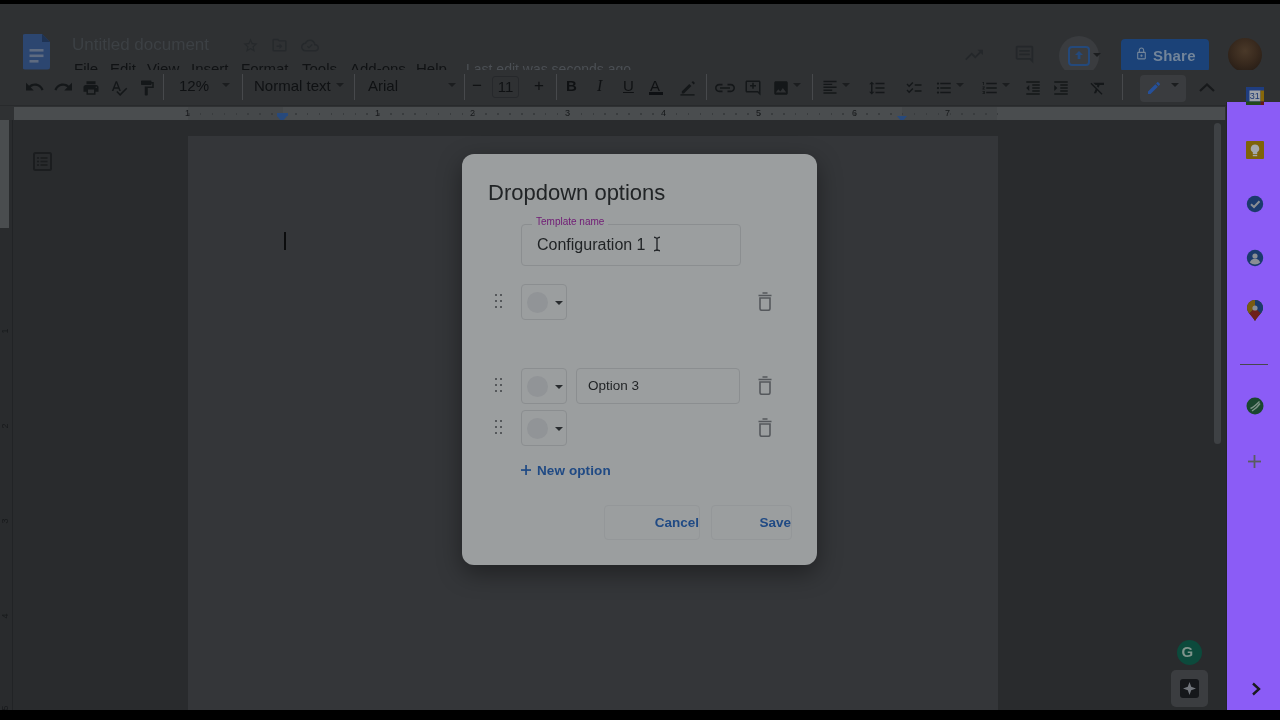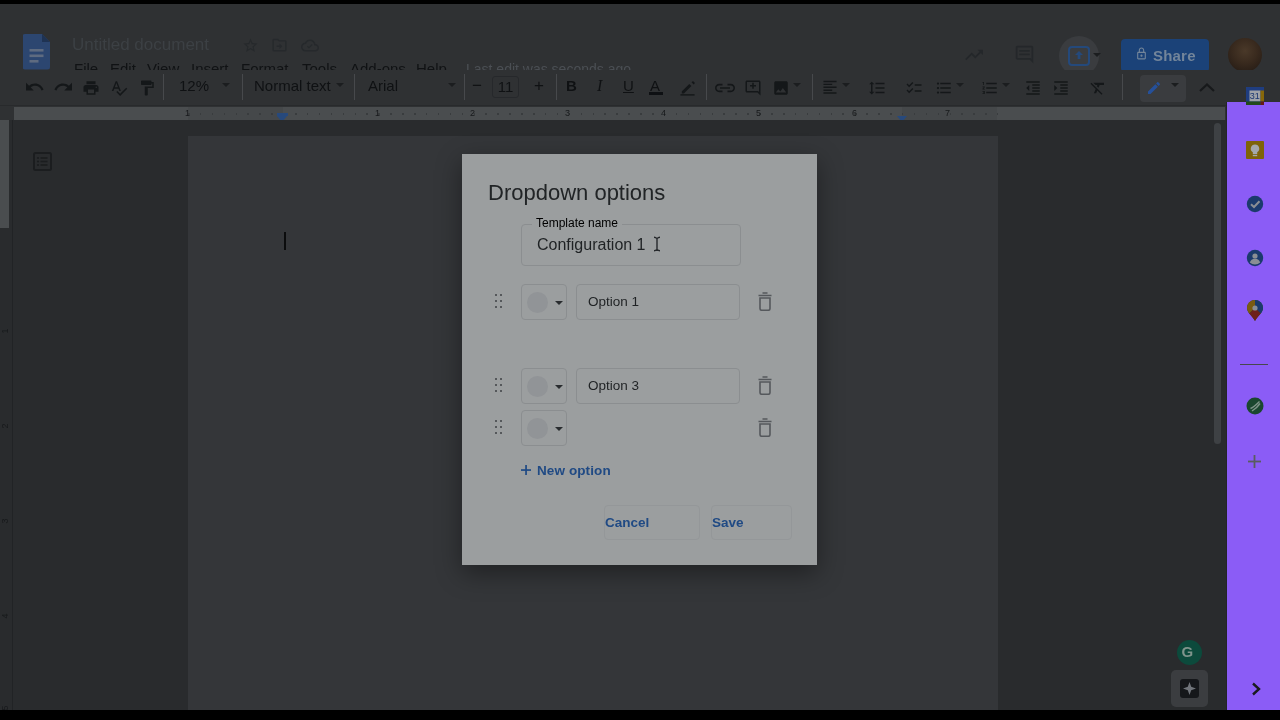--- a/index.html
+++ b/index.html
@@ -18,21 +18,21 @@
   .tbtxt { position:absolute; color:#0f1113; font-size:15px; }
   .num { position:absolute; top:1px; color:#17191b; font-size:9px; }
   .vnum { position:absolute; color:#17191b; font-size:9px; transform:rotate(-90deg); }
   .opt-row { position:absolute; left:0; width:355px; height:36px; }
   .dotgrid { position:absolute; left:32.5px; top:10px; width:9px; height:16px; }
   .dot { position:absolute; width:2.4px; height:2.4px; border-radius:50%; background:#3e4144; }
   .cbox { position:absolute; left:58.5px; top:0; width:46px; height:36px; border:1px solid #8b8e90; border-radius:4px; }
   .obox { position:absolute; left:114px; top:0; width:164px; height:36px; border:1px solid #8b8e90; border-radius:4px;
           color:#1f2224; font-size:13.5px; line-height:34px; padding-left:11px; }
   .mbtn { position:absolute; top:351px; height:35px; border:1px solid #949799; border-radius:4px;
-          color:#204a84; font-size:13.5px; font-weight:bold; text-align:left; line-height:33px; }
+          color:#204a84; font-size:13.5px; font-weight:bold; text-align:right; line-height:33px; }
 </style>
 </head>
 <body>
 <div id="app">
 
   <div id="topbar" class="abs" style="top:0;left:0;width:1280px;height:66px;background:#2f3133;margin-top:16px;">
 
     <svg class="abs" style="left:23px;top:14px" width="27" height="36" viewBox="0 0 27 36">
       <path d="M2 0 h17 l8 8 v25 a2.5 2.5 0 0 1 -2.5 2.5 h-22.5 a2.5 2.5 0 0 1 -2.5 -2.5 v-30.5 a2.5 2.5 0 0 1 2.5 -2.5 z" fill="#2c4670"></path>
       <path d="M19 0 l8 8 h-8 z" fill="#1f3353"></path>
@@ -302,45 +302,44 @@
   <div class="abs" style="left:1180px;top:675px;width:19px;height:19px;border-radius:3px;background:#15171a;"></div>
   <svg class="abs" style="left:1182px;top:677px" width="15" height="15" viewBox="0 0 15 15">
     <path d="M7.5 1 L9.2 5.8 L14 7.5 L9.2 9.2 L7.5 14 L5.8 9.2 L1 7.5 L5.8 5.8 Z" fill="#70747a"></path>
   </svg>
 
 </div>
 
 <div class="abs" style="left:0;top:0;width:1280px;height:4px;background:#000;"></div>
 <div class="abs" style="left:0;top:710px;width:1280px;height:10px;background:#000;"></div>
 
-<div id="modal" class="abs" style="left:462px;top:154px;width:355px;height:411px;background:#9b9e9f;border-radius:0;box-shadow:0 8px 24px rgba(0,0,0,0.4);">
+<div id="modal" class="abs" style="left:462px;top:154px;width:355px;height:411px;background:#9b9e9f;border-radius:12px;box-shadow:0 8px 24px rgba(0,0,0,0.4);">
   <div class="abs" style="left:26px;top:26px;font-size:22px;color:#212426;">Dropdown options</div>
 
   <div class="abs" style="left:59px;top:70px;width:220px;height:42px;border:1px solid #8b8e90;border-radius:4px;"></div>
-  <div class="abs" style="left:70px;top:62px;background:#9b9e9f;padding:0 4px;font-size:12px;color:#000000;">Template name</div>
+  <div class="abs" style="left:70px;top:62px;background:#9b9e9f;padding:0 4px;font-size:10px;color:#701a75;">Template name</div>
   <div class="abs" style="left:75px;top:82px;font-size:16px;color:#1f2224;">Configuration 1</div>
 
   <svg class="abs" style="left:190px;top:82px" width="10" height="16" viewBox="0 0 10 16">
     <path d="M2 1.2 C3.5 1.2 4.3 1.8 5 2.6 C5.7 1.8 6.5 1.2 8 1.2 M5 2.6 V13.4 M2 14.8 C3.5 14.8 4.3 14.2 5 13.4 C5.7 14.2 6.5 14.8 8 14.8" stroke="#26292c" stroke-width="1.4" fill="none"></path>
   </svg>
 
   <div class="opt-row" style="top:130px">
     <div class="dotgrid">
         <div class="dot" style="left:0;top:0"></div>
         <div class="dot" style="left:5.5px;top:0"></div>
         <div class="dot" style="left:0;top:5.8px"></div>
         <div class="dot" style="left:5.5px;top:5.8px"></div>
         <div class="dot" style="left:0;top:11.6px"></div>
         <div class="dot" style="left:5.5px;top:11.6px"></div>
       </div>
     <div class="cbox">
         <div class="abs" style="left:5px;top:7px;width:21px;height:21px;border-radius:50%;background:#919497;"></div>
       <div class="cart" style="left:33px;top:15.5px;border-left-width:4.2px;border-right-width:4.2px;border-top-width:4.8px;border-top-color:#292c2f;"></div>
       </div>
-    <div class="obox">Option 1</div>
     <svg class="abs" style="left:295px;top:8px" width="16" height="19" viewBox="0 0 16 19">
       <path d="M5.5 1 h5 M1.5 3.5 h13" stroke="#55585c" stroke-width="1.6" fill="none"></path>
       <path d="M3 6 h10 v10.5 a1.8 1.8 0 0 1 -1.8 1.8 h-6.4 a1.8 1.8 0 0 1 -1.8 -1.8 z" fill="none" stroke="#55585c" stroke-width="1.6"></path>
     </svg>
   </div>
   <div class="opt-row" style="top:214px">
     <div class="dotgrid">
         <div class="dot" style="left:0;top:0"></div>
         <div class="dot" style="left:5.5px;top:0"></div>
         <div class="dot" style="left:0;top:5.8px"></div>

